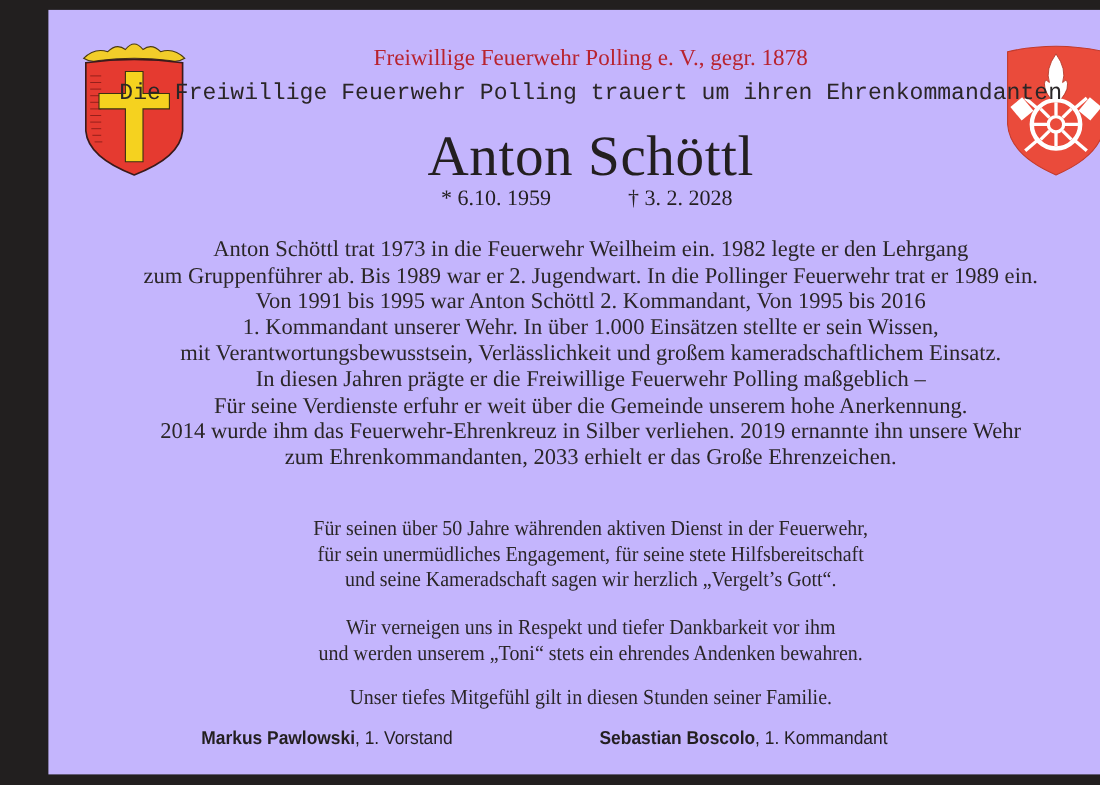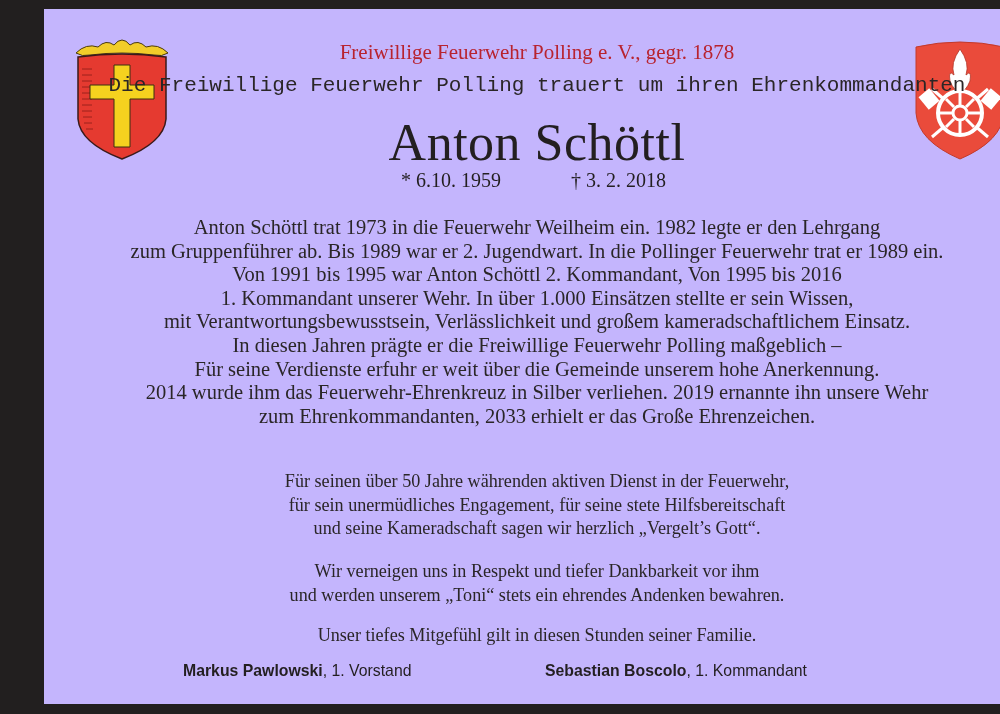--- a/index.html
+++ b/index.html
@@ -175,21 +175,21 @@
         <line x1="44" y1="86" x2="36" y2="94"></line>
     </g>
   </svg>
 
   <div class="line org-title">Freiwillige Feuerwehr Polling e. V., gegr. 1878</div>
   <div class="line intro">Die Freiwillige Feuerwehr Polling trauert um ihren Ehrenkommandanten</div>
   <div class="line name">Anton Schöttl</div>
 
   <div class="dates">
     <span class="born">* 6.10. 1959</span>
-    <span class="died">† 3. 2. 2018</span>
+    <span class="died">† 3. 2. 2028</span>
   </div>
 
   <div class="bio">
     <div>Anton Schöttl trat 1973 in die Feuerwehr Weilheim ein. 1982 legte er den Lehrgang</div>
     <div>zum Gruppenführer ab. Bis 1989 war er 2. Jugendwart. In die Pollinger Feuerwehr trat er 1989 ein.</div>
     <div>Von 1991 bis 1995 war Anton Schöttl 2. Kommandant, Von 1995 bis 2016</div>
     <div>1. Kommandant unserer Wehr. In über 1.000 Einsätzen stellte er sein Wissen,</div>
     <div>mit Verantwortungsbewusstsein, Verlässlichkeit und großem kameradschaftlichem Einsatz.</div>
     <div>In diesen Jahren prägte er die Freiwillige Feuerwehr Polling maßgeblich –</div>
     <div>Für seine Verdienste erfuhr er weit über die Gemeinde unserem hohe Anerkennung.</div>

